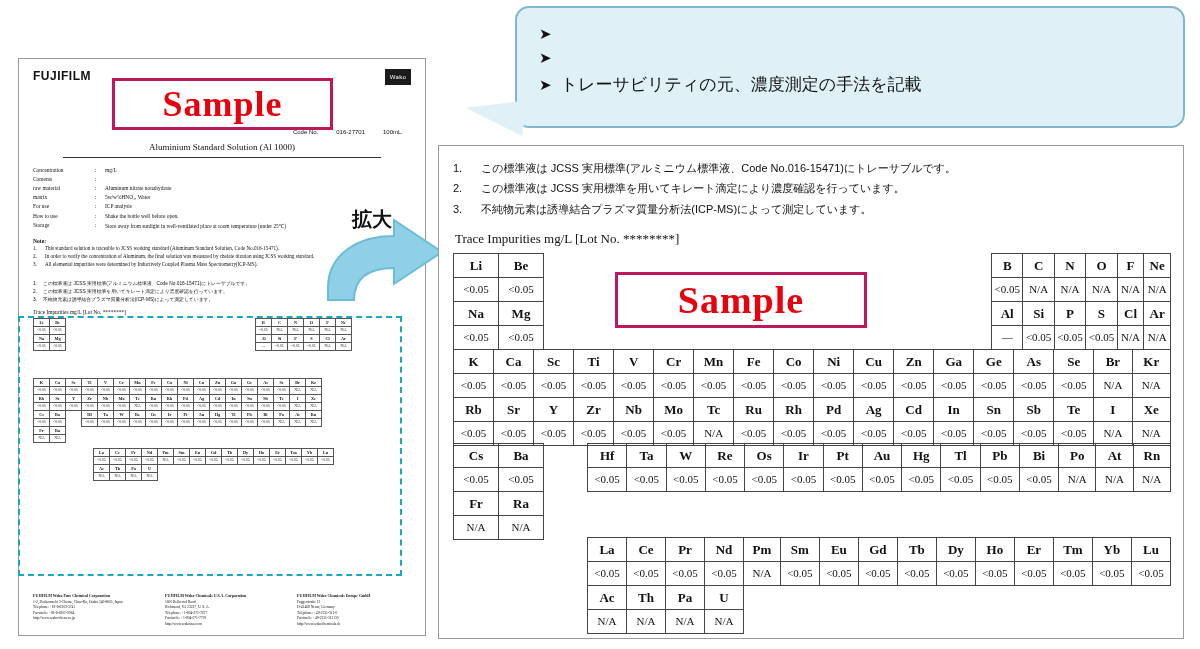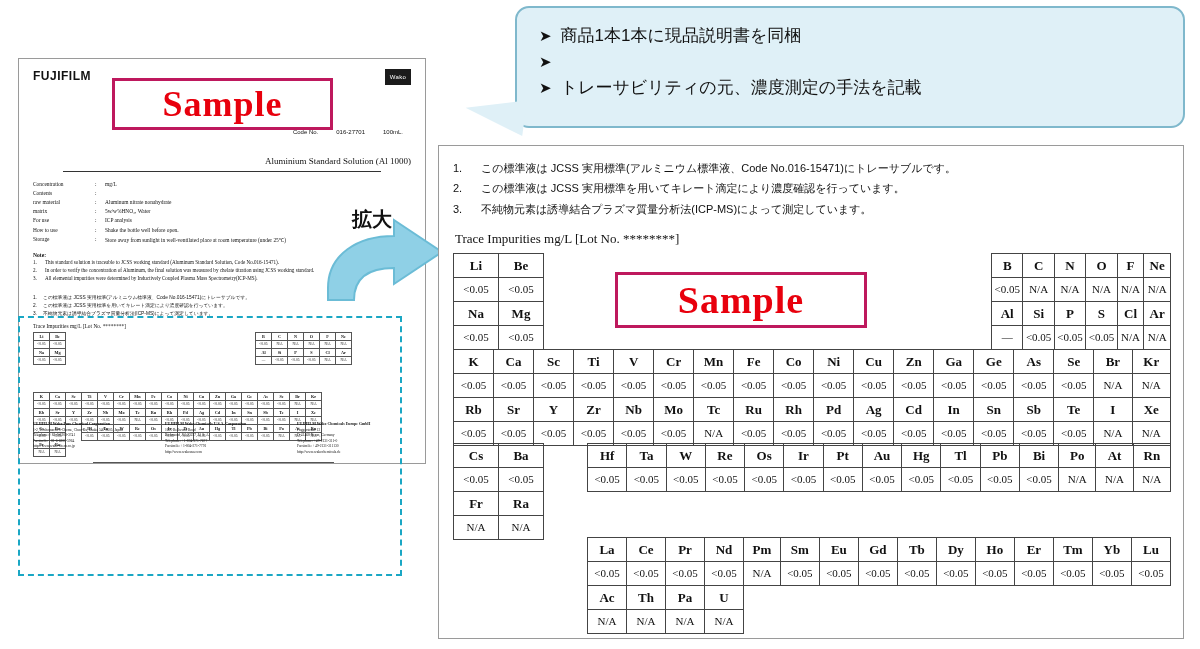--- a/index.html
+++ b/index.html
@@ -14,21 +14,21 @@
     font-family: "Liberation Sans", sans-serif;
     overflow: hidden;
   }
 
   
   #cert-doc {
     position: absolute;
     left: 18px;
     top: 58px;
     width: 408px;
-    height: 406px;
+    height: 578px;
     border: 1px solid #9a9a9a;
     background: #fff;
     box-sizing: border-box;
     padding: 10px 14px;
     font-size: 5.2px;
     color: #111;
     overflow: hidden;
   }
   .cert-head {
     display: flex;
@@ -83,24 +83,24 @@
 
   .cert-codeline {
     margin-top: 44px;
     display: flex;
     justify-content: flex-end;
     gap: 18px;
     font-size: 6px;
     padding-right: 8px;
   }
   .cert-title {
-    text-align: right;
+    text-align: center;
     font-family: "Liberation Serif", serif;
     font-size: 9px;
-    margin-top: 20px;
+    margin-top: 6px;
     line-height: 1.45;
   }
   .cert-rule {
     border-top: 1px solid #333;
     margin: 3px 30px 7px 30px;
   }
   .spec-table {
     width: 100%;
     border-collapse: collapse;
     font-size: 5.4px;
@@ -682,21 +682,20 @@
 
 <div id="cert-dashed"></div>
 
 <div class="sample-stamp" id="cert-sample">Sample</div>
 
 <div id="callout">
   <div class="callout-tail"></div>
   <ul>
     <li>
         <span class="arrow">➤</span>
-        <span>商品1本1本に現品説明書を同梱</span>
       </li>
     <li>
         <span class="arrow">➤</span>
       </li>
     <li>
         <span class="arrow">➤</span>
         <span>トレーサビリティの元、濃度測定の手法を記載</span>
       </li>
   </ul>
 </div>

